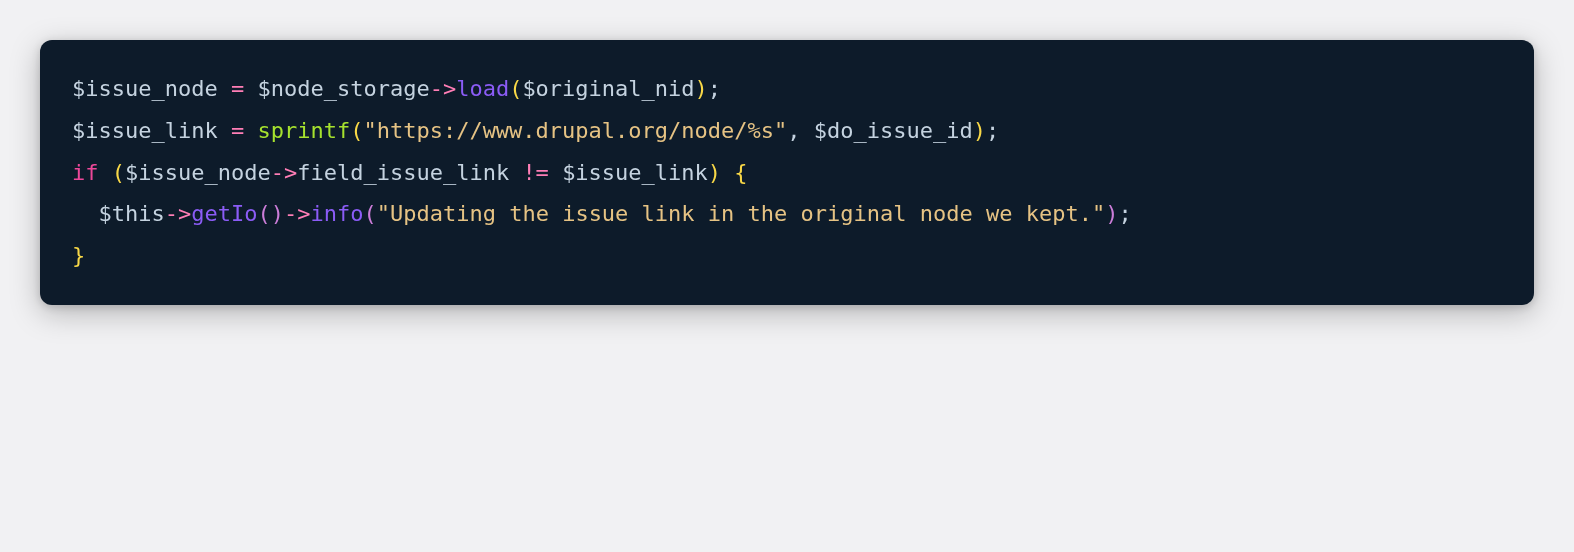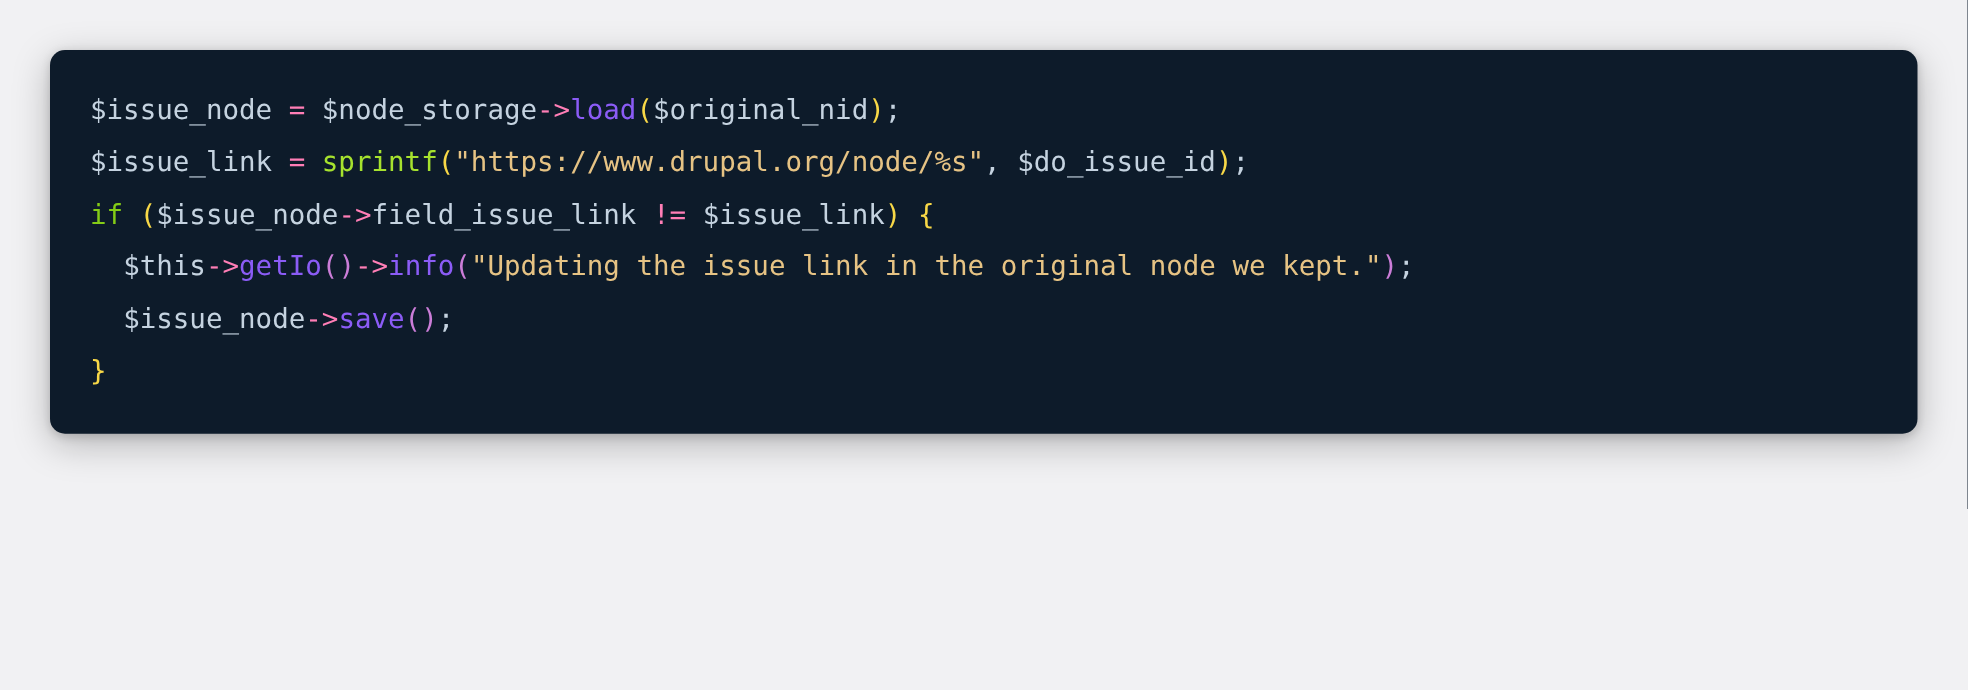--- a/index.html
+++ b/index.html
@@ -27,29 +27,28 @@
       font-size: 22px;
       line-height: 1.9;
       white-space: pre;
       color: #c5d3e0;
       font-weight: 500;
     }
     .var { color: #c5d3e0; }
     .op { color: #ff7eb6; }
     .method { color: #8b5cf6; }
     .func { color: #a6e22e; }
-    .keyword { color: #84cc16; }
+    .keyword { color: #ec4899; }
     .string { color: #e6c384; }
     .punct { color: #c5d3e0; }
     .paren { color: #f8d847; }
     .paren2 { color: #cb7dd8; }
   </style>
 </head>
 <body>
 
 <div class="code-block" id="code-container">
 <div class="code-line"><span></span><span class="var">$issue_node</span><span class="var"> </span><span class="op">=</span><span class="var"> </span><span class="var">$node_storage</span><span class="op">-&gt;</span><span class="method">load</span><span class="paren">(</span><span class="var">$original_nid</span><span class="paren">)</span><span class="punct">;</span></div>
     <div class="code-line"><span></span><span class="var">$issue_link</span><span class="var"> </span><span class="op">=</span><span class="var"> </span><span class="func">sprintf</span><span class="paren">(</span><span class="string">"https://www.drupal.org/node/%s"</span><span class="punct">,</span><span class="var"> </span><span class="var">$do_issue_id</span><span class="paren">)</span><span class="punct">;</span></div>
     <div class="code-line"><span></span><span class="keyword">if</span><span class="var"> </span><span class="paren">(</span><span class="var">$issue_node</span><span class="op">-&gt;</span><span class="var">field_issue_link</span><span class="var"> </span><span class="op">!=</span><span class="var"> </span><span class="var">$issue_link</span><span class="paren">)</span><span class="var"> </span><span class="paren">{</span></div>
     <div class="code-line"><span>  </span><span class="var">$this</span><span class="op">-&gt;</span><span class="method">getIo</span><span class="paren2">(</span><span class="paren2">)</span><span class="op">-&gt;</span><span class="method">info</span><span class="paren2">(</span><span class="string">"Updating the issue link in the original node we kept."</span><span class="paren2">)</span><span class="punct">;</span></div>
-    <div class="code-line"><span>  </span><span class="var">$issue_node</span><span class="op">-&gt;</span><span class="method">save</span><span class="paren2">(</span><span class="paren2">)</span><span class="punct">;</span></div>
     <div class="code-line"><span></span><span class="paren">}</span></div>
   </div>
 
 </body></html>

